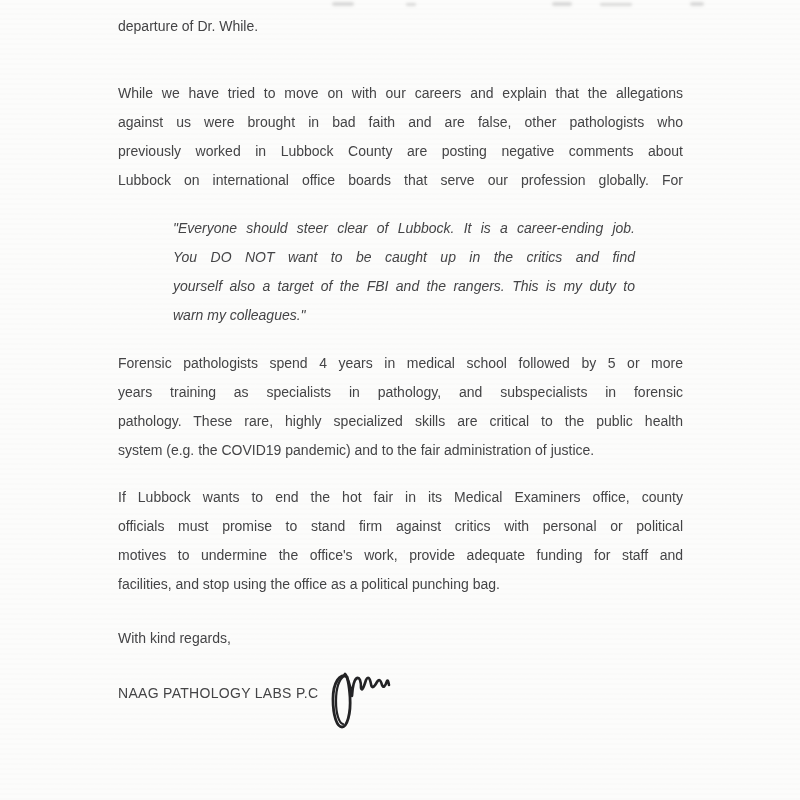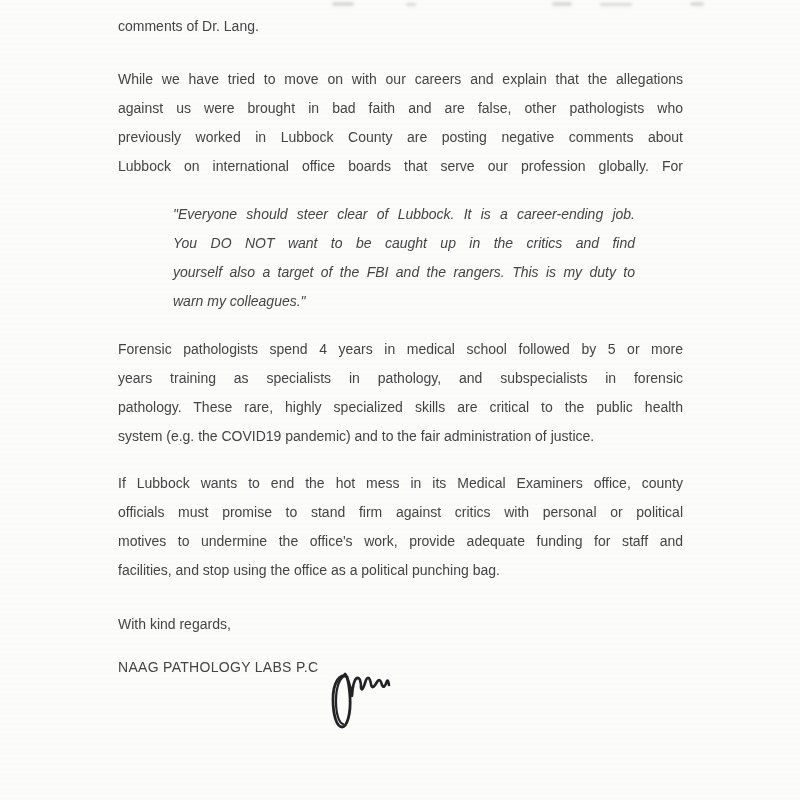--- a/index.html
+++ b/index.html
@@ -23,25 +23,25 @@
 
   .smudge {
     position: absolute;
     background: rgba(60,60,60,0.18);
     border-radius: 2px;
     filter: blur(1.6px);
   }
 
   .frag   { margin: 12px 117px 0 118px; }
   .para   { margin-right: 117px; margin-left: 118px; }
-  .mt24   { margin-top: 24px; }
+  .mt24   { margin-top: 38px; }
   .mt19   { margin-top: 19px; }
   .mt18   { margin-top: 18px; }
   .mt25   { margin-top: 25px; }
-  .mt23   { margin-top: 14px; }
+  .mt23   { margin-top: 26px; }
 
   .line { white-space: normal; }
   .j    { text-align: justify; text-align-last: justify; }
 
   .quote {
     margin-left: 173px;
     width: 462px;
     font-style: italic;
   }
 
@@ -67,21 +67,21 @@
 <div class="page">
 
   <div>
     <span class="smudge" style="left:332px; top:2px; width:22px; height:4px;"></span>
     <span class="smudge" style="left:406px; top:3px; width:10px; height:3px;"></span>
     <span class="smudge" style="left:552px; top:2px; width:20px; height:4px;"></span>
     <span class="smudge" style="left:600px; top:3px; width:32px; height:3px;"></span>
     <span class="smudge" style="left:690px; top:2px; width:14px; height:4px;"></span>
   </div>
 
-  <div class="frag line">comments of Dr. Lang.</div>
+  <div class="frag line">departure of Dr. While.</div>
 
   <div class="para mt24">
     <div class="line j">While we have tried to move on with our careers and explain that the allegations</div>
     <div class="line j">against us were brought in bad faith and are false, other pathologists who</div>
     <div class="line j">previously worked in Lubbock County are posting negative comments about</div>
     <div class="line j">Lubbock on international office boards that serve our profession globally.  For</div>
   </div>
 
   <div class="quote mt19">
     <div class="line j">"Everyone should steer clear of Lubbock. It is a career-ending job.</div>
@@ -91,21 +91,21 @@
   </div>
 
   <div class="para mt19">
     <div class="line j">Forensic pathologists spend 4 years in medical school followed by 5 or more</div>
     <div class="line j">years training as specialists in pathology, and subspecialists in forensic</div>
     <div class="line j">pathology.  These rare, highly specialized skills are critical to the public health</div>
     <div class="line">system (e.g. the COVID19 pandemic) and to the fair administration of justice.</div>
   </div>
 
   <div class="para mt18">
-    <div class="line j">If Lubbock wants to end the hot mess in its Medical Examiners office, county</div>
+    <div class="line j">If Lubbock wants to end the hot fair in its Medical Examiners office, county</div>
     <div class="line j">officials must promise to stand firm against critics with personal or political</div>
     <div class="line j">motives to undermine the office's work, provide adequate funding for staff and</div>
     <div class="line">facilities, and stop using the office as a political punching bag.</div>
   </div>
 
   <div class="para mt25 line">With kind regards,</div>
 
   <div class="para mt23 line org">NAAG PATHOLOGY LABS P.C</div>
 
   <svg class="signature" viewBox="0 0 75 75" aria-hidden="true">

